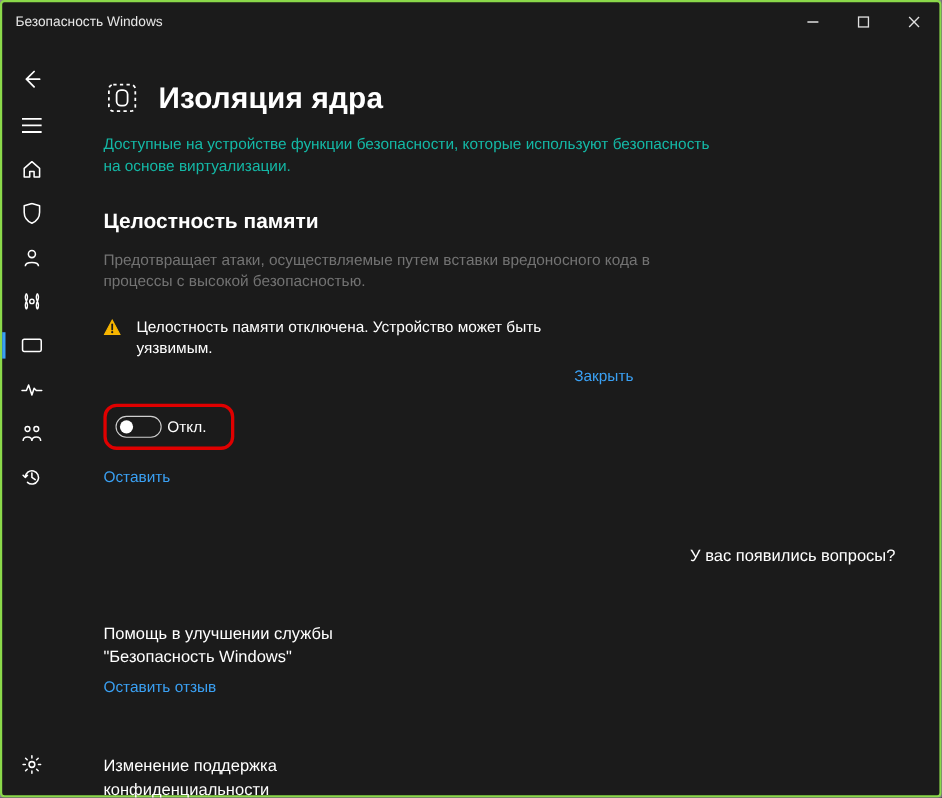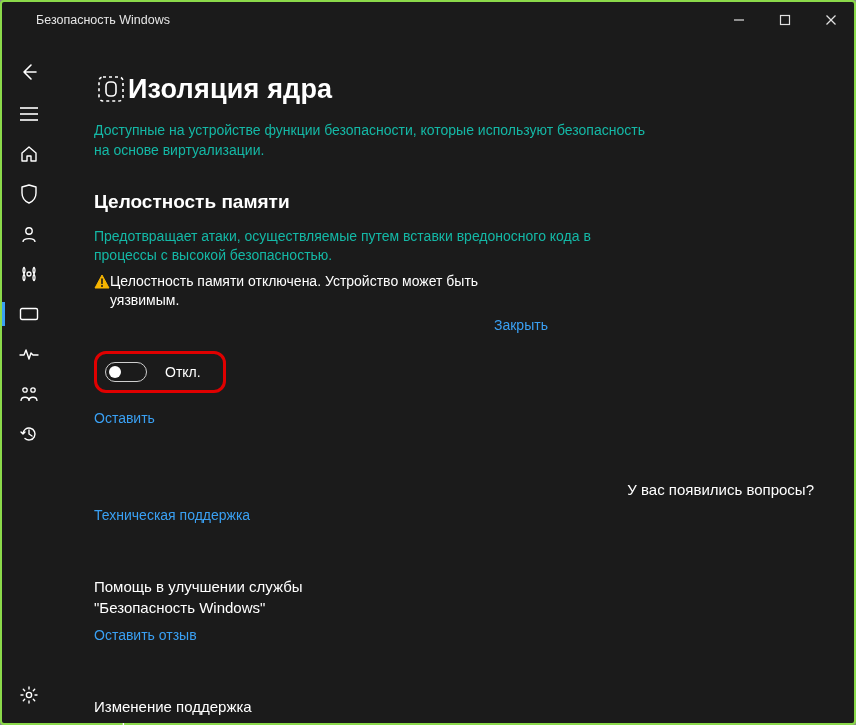--- a/index.html
+++ b/index.html
@@ -17,21 +17,21 @@
     border-radius: 4px;
     background: #1b1b1b;
   }
   
   .titlebar {
     position: absolute; left: 0; top: 0; right: 0;
     height: 36px;
     display: flex; align-items: center;
     color: #e6e6e6;
     font-size: 12.5px;
-    padding-left: 34px;
+    padding-left: 12px;
   }
   .titlebar .title { flex: 1; }
   .winbtn {
     width: 46px; height: 36px;
     display: flex; align-items: center; justify-content: center;
     color: #e0e0e0; font-size: 14px;
   }
   .winbtn svg { display:block; }
   
   .nav {
@@ -59,38 +59,38 @@
     background:#3aa0f3;
   }
   .nav .spacer { flex:1; }
   
   .content {
     position: absolute;
     left: 92px; top: 70px; right: 40px; bottom: 0;
     color: #fff;
   }
   .page-head {
-    display:flex; align-items:center; 
+    display:flex; align-items:center; gap: 16px;
     margin-bottom: 14px;
   }
   .page-head .ic { width:34px; height:34px; display:flex; align-items:center; justify-content:center; }
   .page-head h1 { font-size: 27px; font-weight: 600; margin: 0; letter-spacing:.2px; }
   .desc { color:#14b8a6; font-size:14px; line-height:1.45; max-width: 560px; margin-bottom: 30px;}
   .section-title { font-size: 19px; font-weight: 600; margin-bottom: 14px; }
-  .section-desc { color:#14b8a6; font-size:14px; line-height:1.4; max-width:560px; margin-bottom: 6px; }
+  .section-desc { color:#737373; font-size:14px; line-height:1.4; max-width:560px; margin-bottom: 22px; }
   .warn-row {
-    display:flex; align-items:flex-start; 
+    display:flex; align-items:flex-start; gap: 14px;
     font-size: 14px; max-width: 600px;
     margin-bottom: 18px;
   }
   .warn-row .wicon { margin-top:2px; }
   .warn-row .wtext { flex:1; color:#fff; line-height:1.4; max-width: 380px;}
   .warn-row .close-link { color:#3aa0f3; font-size:14px; white-space:nowrap; margin-left: 4px; margin-top: 45px;}
   .toggle-row {
-    display:inline-flex; align-items:center; gap: 18px;
+    display:inline-flex; align-items:center; gap: 5px;
     padding: 8px 22px 8px 8px;
     border: 3px solid #e00000;
     border-radius: 12px;
     margin-bottom: 16px;
   }
   .toggle {
     width: 42px; height: 20px; border-radius: 10px;
     border: 1px solid #cfcfcf; position: relative;
     background: #1b1b1b;
   }
@@ -227,21 +227,20 @@
     </div>
 
     <div class="toggle-row">
       <div class="toggle"></div>
       <div class="toggle-label">Откл.</div>
     </div>
     <div><span class="link">Оставить</span></div>
 
     <div class="block">
       <h3>У вас появились вопросы?</h3>
-      <span class="link">Техническая поддержка</span>
     </div>
 
     <div class="block2">
       <h3>Помощь в улучшении службы "Безопасность Windows"</h3>
       <span class="link">Оставить отзыв</span>
     </div>
 
     <div class="block3">
       <h3>Изменение поддержка конфиденциальности</h3>
     </div>

